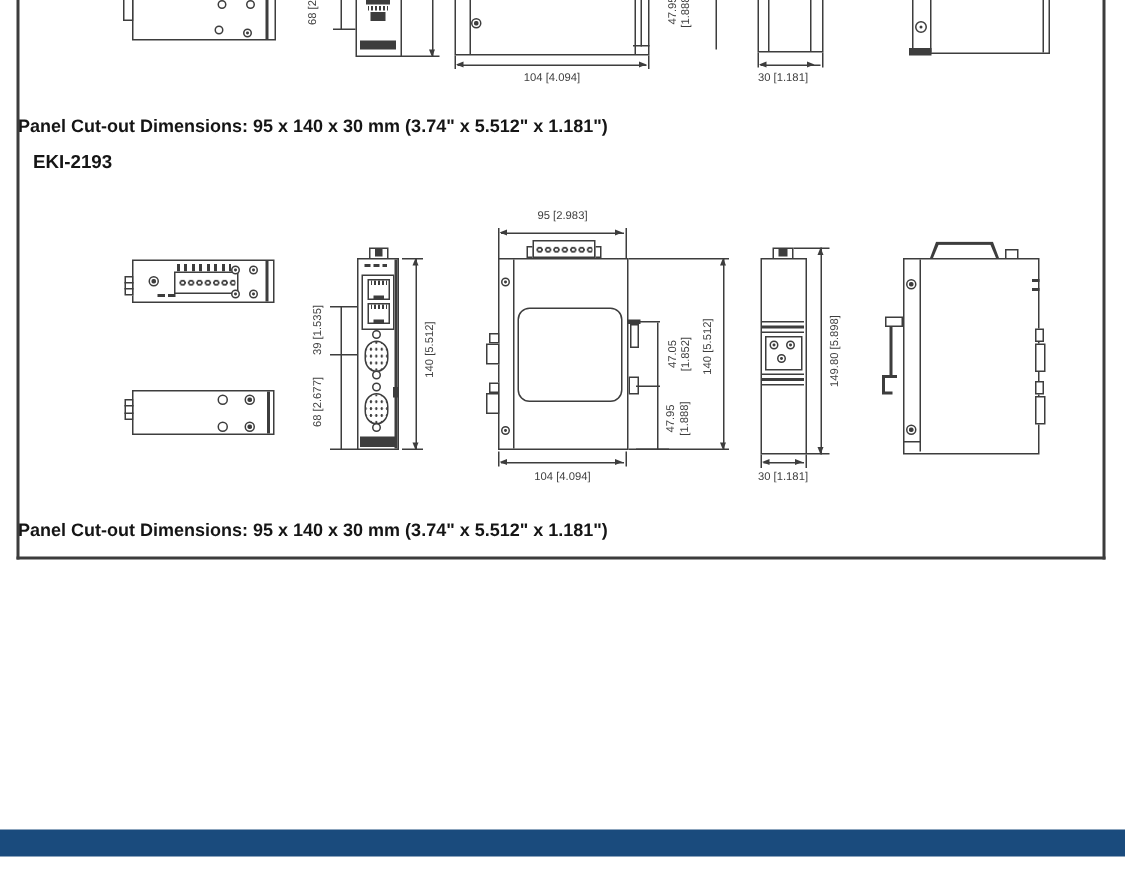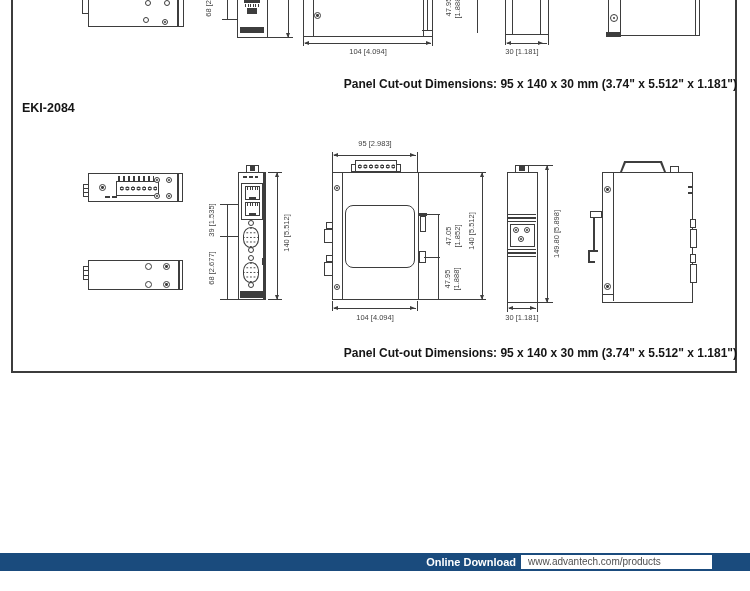--- a/index.html
+++ b/index.html
@@ -11,21 +11,21 @@
   .fill{position:absolute;background:#3d3d3d}
   .scr{position:absolute;border:1px solid #3d3d3d;border-radius:50%;background:#fff;box-sizing:border-box}
   .scr.dot::after{content:"";position:absolute;left:27%;top:27%;right:27%;bottom:27%;background:#3d3d3d;border-radius:50%}
   .hdim{position:absolute;font-size:7.5px;line-height:9px;color:#3f3f3f;text-align:center;white-space:pre}
   .vdim{position:absolute;font-size:7.5px;line-height:8.5px;color:#3f3f3f;white-space:pre-line;text-align:center;transform:translate(-50%,-50%) rotate(-90deg)}
   .ar{position:absolute;width:0;height:0;border:2.5px solid transparent}
   .ar.l{border-right:5px solid #3d3d3d;border-left:none}
   .ar.r{border-left:5px solid #3d3d3d;border-right:none}
   .ar.u{border-bottom:5px solid #3d3d3d;border-top:none}
   .ar.d{border-top:5px solid #3d3d3d;border-bottom:none}
-  .note{position:absolute;left:12px;width:725px;text-align:right;font-weight:bold;font-size:12px;color:#151515}
+  .note{position:absolute;left:12px;width:725px;text-align:left;font-weight:bold;font-size:12px;color:#151515}
   .h1{position:absolute;font-weight:bold;font-size:12.5px;color:#151515}
   .pins{position:absolute;background:repeating-linear-gradient(90deg,#3d3d3d 0 1px,transparent 1px 2.6px)}
   .teeth{position:absolute;background:repeating-linear-gradient(90deg,#3d3d3d 0 2px,transparent 2px 5px)}
   .holes{position:absolute;background-image:radial-gradient(circle 2.2px at 50% 50%,#fff 0.8px,#3d3d3d 1px 1.9px,transparent 2.2px);background-size:5.6px 9px}
   .db9{position:absolute;border:1px solid #3d3d3d;border-radius:50%/42%;background-image:radial-gradient(circle 0.8px,#3d3d3d 0.7px,transparent 1px);background-size:3.6px 4.6px;background-position:1.5px 2.5px;box-sizing:border-box}
   .rrect{position:absolute;border:1px solid #3d3d3d;border-radius:8px;background:#fff;box-sizing:border-box}
   .navybar{position:absolute;background:#1a4b7d}
   .dlabel{position:absolute;font-weight:bold;font-size:11px;color:#fff;text-align:right;line-height:18px}
   .urlbox{position:absolute;background:#fff}
   .urltext{font-size:10px;color:#4f4f4f;line-height:14px;padding-left:7px;display:block;white-space:nowrap}
@@ -87,21 +87,21 @@
   <div class="hdim" style="left:492px;top:47px;width:60px">30 [1.181]</div>
 
   <div class="bx" style="left:608px;top:-14px;width:92px;height:50px"></div>
   <div class="ln" style="left:620px;top:-13px;width:1px;height:48px"></div>
   <div class="ln" style="left:695px;top:-13px;width:1px;height:48px"></div>
   <div class="scr dot" style="left:610px;top:14px;width:8px;height:8px"></div>
   <div class="fill" style="left:606px;top:32px;width:15px;height:5px"></div>
 
   <div class="note" style="top:77px">Panel Cut-out Dimensions: 95 x 140 x 30 mm (3.74" x 5.512" x 1.181")</div>
 
-  <div class="h1" style="left:22px;top:101px">EKI-2084</div>
+  <div class="h1" style="left:22px;top:101px">EKI-2193</div>
 
   <div class="bx" style="left:88px;top:173px;width:95px;height:29px"></div>
   <div class="ln" style="left:177px;top:174px;width:2px;height:27px"></div>
   <div class="bx1" style="left:83px;top:184px;width:6px;height:13px"></div>
   <div class="ln" style="left:83px;top:188px;width:6px;height:1px"></div>
   <div class="ln" style="left:83px;top:192px;width:6px;height:1px"></div>
   <div class="scr dot" style="left:99px;top:184px;width:7px;height:7px"></div>
   <div class="teeth" style="left:118px;top:176px;width:36px;height:5px"></div>
   <div class="bx1" style="left:116px;top:181px;width:43px;height:15px"></div>
   <div class="holes" style="left:119px;top:184px;width:38px;height:9px"></div>
@@ -244,18 +244,14 @@
   <div class="fill" style="left:688px;top:192px;width:5px;height:1.5px"></div>
   <div class="bx1" style="left:690px;top:219px;width:6px;height:9px"></div>
   <div class="bx1" style="left:690px;top:229px;width:7px;height:19px"></div>
   <div class="bx1" style="left:690px;top:254px;width:6px;height:9px"></div>
   <div class="bx1" style="left:690px;top:264px;width:7px;height:19px"></div>
   <div class="ln" style="left:602px;top:294px;width:12px;height:1px"></div>
 
   <div class="note" style="top:346px">Panel Cut-out Dimensions: 95 x 140 x 30 mm (3.74" x 5.512" x 1.181")</div>
 
   <div class="navybar" style="left:0;top:553px;width:750px;height:18px"></div>
-  <div class="dlabel" style="left:400px;top:553px;width:116px">Online Download</div>
-  <div class="urlbox" style="left:521px;top:555px;width:191px;height:14px">
-    <span class="urltext">www.advantech.com/products</span>
-  </div>
 
 </div>
 
 </body></html>

